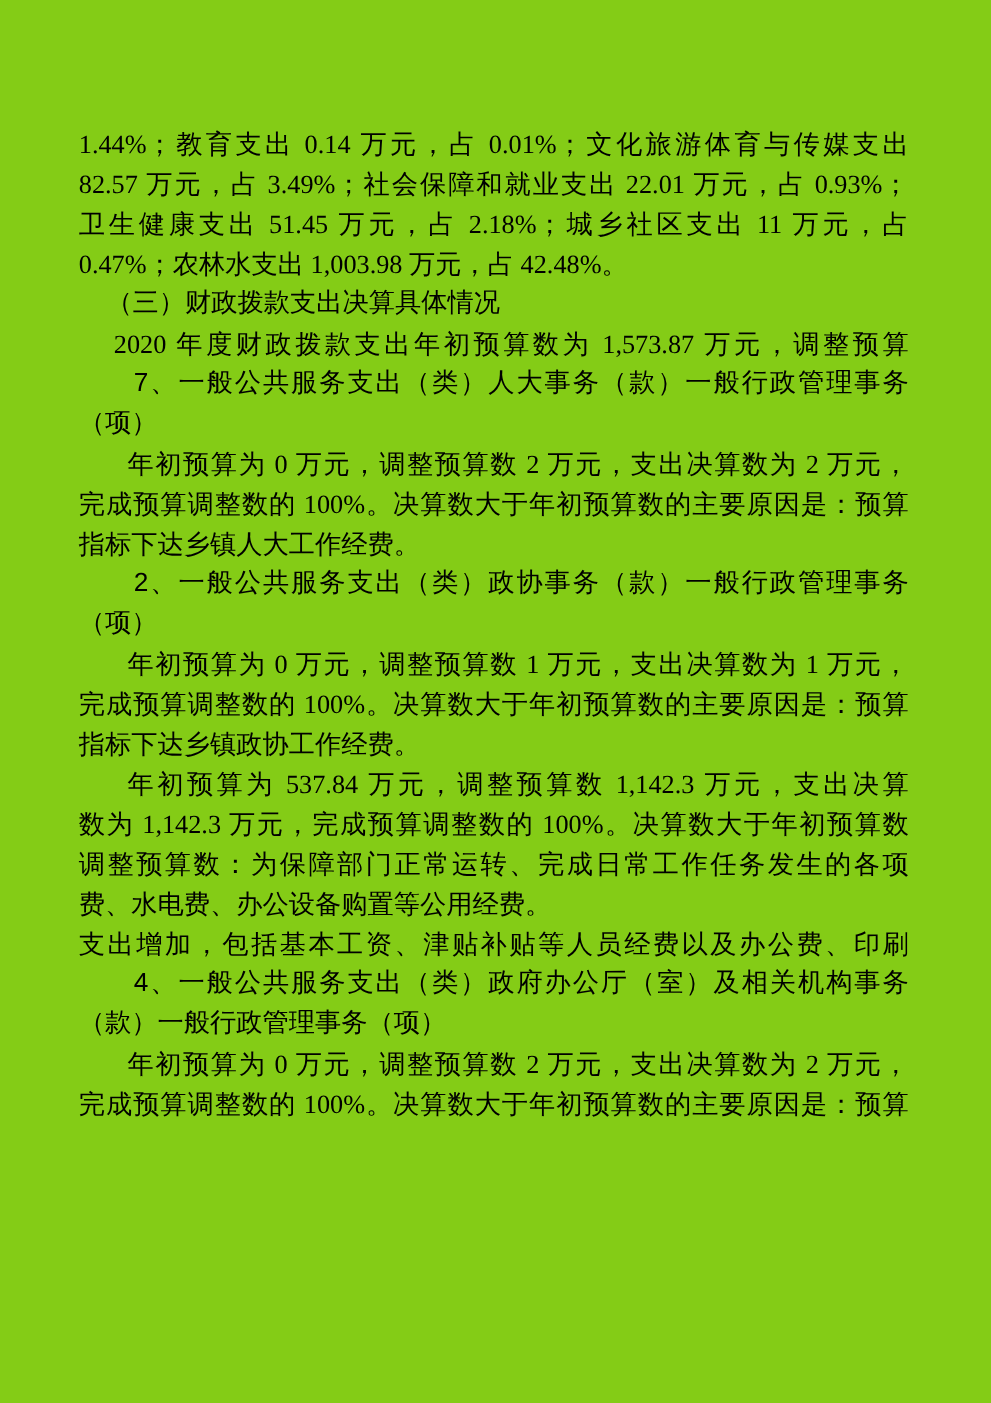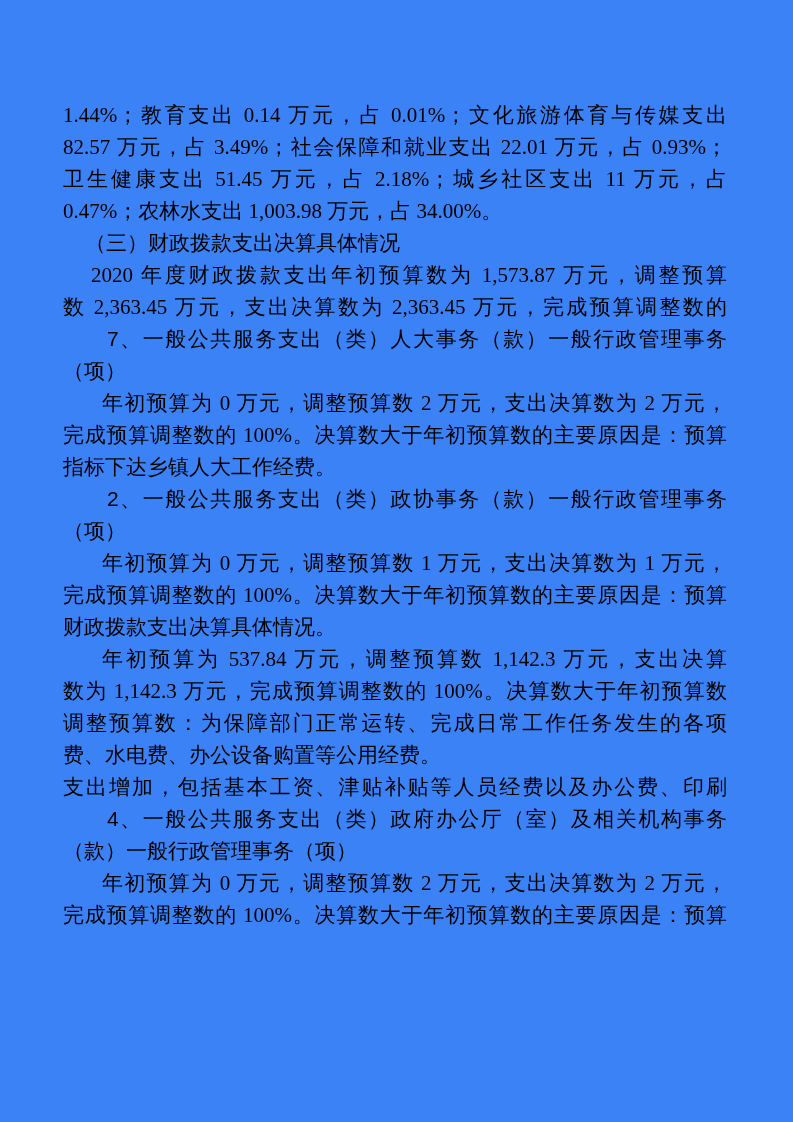--- a/index.html
+++ b/index.html
@@ -4,21 +4,21 @@
 <style>
   html, body {
     margin: 0;
     padding: 0;
     background: #ffffff;
   }
   .page {
     position: relative;
     width: 793px;
     height: 1122px;
-    background: #3b82f6;
+    background: #84cc16;
     overflow: hidden;
     font-family: "Liberation Serif", "DejaVu Serif", serif;
     color: #000000;
   }
   .content {
     position: absolute;
     left: 63px;
     top: 99px;
     width: 664px;
   }
@@ -52,30 +52,29 @@
 </head>
 <body>
 
 <div class="page">
   <div class="content">
 
     <p class="para">
       <span class="ln">1.44%；教育支出 0.14 万元，占 0.01%；文化旅游体育与传媒支出</span>
       <span class="ln">82.57 万元，占 3.49%；社会保障和就业支出 22.01 万元，占 0.93%；</span>
       <span class="ln">卫生健康支出 51.45 万元，占 2.18%；城乡社区支出 11 万元，占</span>
-      <span class="ln end">0.47%；农林水支出 1,003.98 万元，占 34.00%。</span>
+      <span class="ln end">0.47%；农林水支出 1,003.98 万元，占 42.48%。</span>
     </p>
 
     <p class="para">
       <span class="ln end bold ind-h">（三）财政拨款支出决算具体情况</span>
     </p>
 
     <p class="para">
       <span class="ln ind-p">2020 年度财政拨款支出年初预算数为 1,573.87 万元，调整预算</span>
-      <span class="ln">数 2,363.45 万元，支出决算数为 2,363.45 万元，完成预算调整数的</span>
     </p>
 
     <p class="para">
       <span class="ln bold ind-b">7、一般公共服务支出（类）人大事务（款）一般行政管理事务</span>
       <span class="ln end bold">（项）</span>
     </p>
 
     <p class="para">
       <span class="ln ind-n">年初预算为 0 万元，调整预算数 2 万元，支出决算数为 2 万元，</span>
       <span class="ln">完成预算调整数的 100%。决算数大于年初预算数的主要原因是：预算</span>
@@ -83,21 +82,21 @@
     </p>
 
     <p class="para">
       <span class="ln bold ind-b">2、一般公共服务支出（类）政协事务（款）一般行政管理事务</span>
       <span class="ln end bold">（项）</span>
     </p>
 
     <p class="para">
       <span class="ln ind-n">年初预算为 0 万元，调整预算数 1 万元，支出决算数为 1 万元，</span>
       <span class="ln">完成预算调整数的 100%。决算数大于年初预算数的主要原因是：预算</span>
-      <span class="ln end">财政拨款支出决算具体情况。</span>
+      <span class="ln end">指标下达乡镇政协工作经费。</span>
     </p>
 
 
     <p class="para">
       <span class="ln ind-n">年初预算为 537.84 万元，调整预算数 1,142.3 万元，支出决算</span>
       <span class="ln">数为 1,142.3 万元，完成预算调整数的 100%。决算数大于年初预算数</span>
       <span class="ln">调整预算数：为保障部门正常运转、完成日常工作任务发生的各项</span>
       <span class="ln end">费、水电费、办公设备购置等公用经费。</span>
       <span class="ln">支出增加，包括基本工资、津贴补贴等人员经费以及办公费、印刷</span>
     </p>

